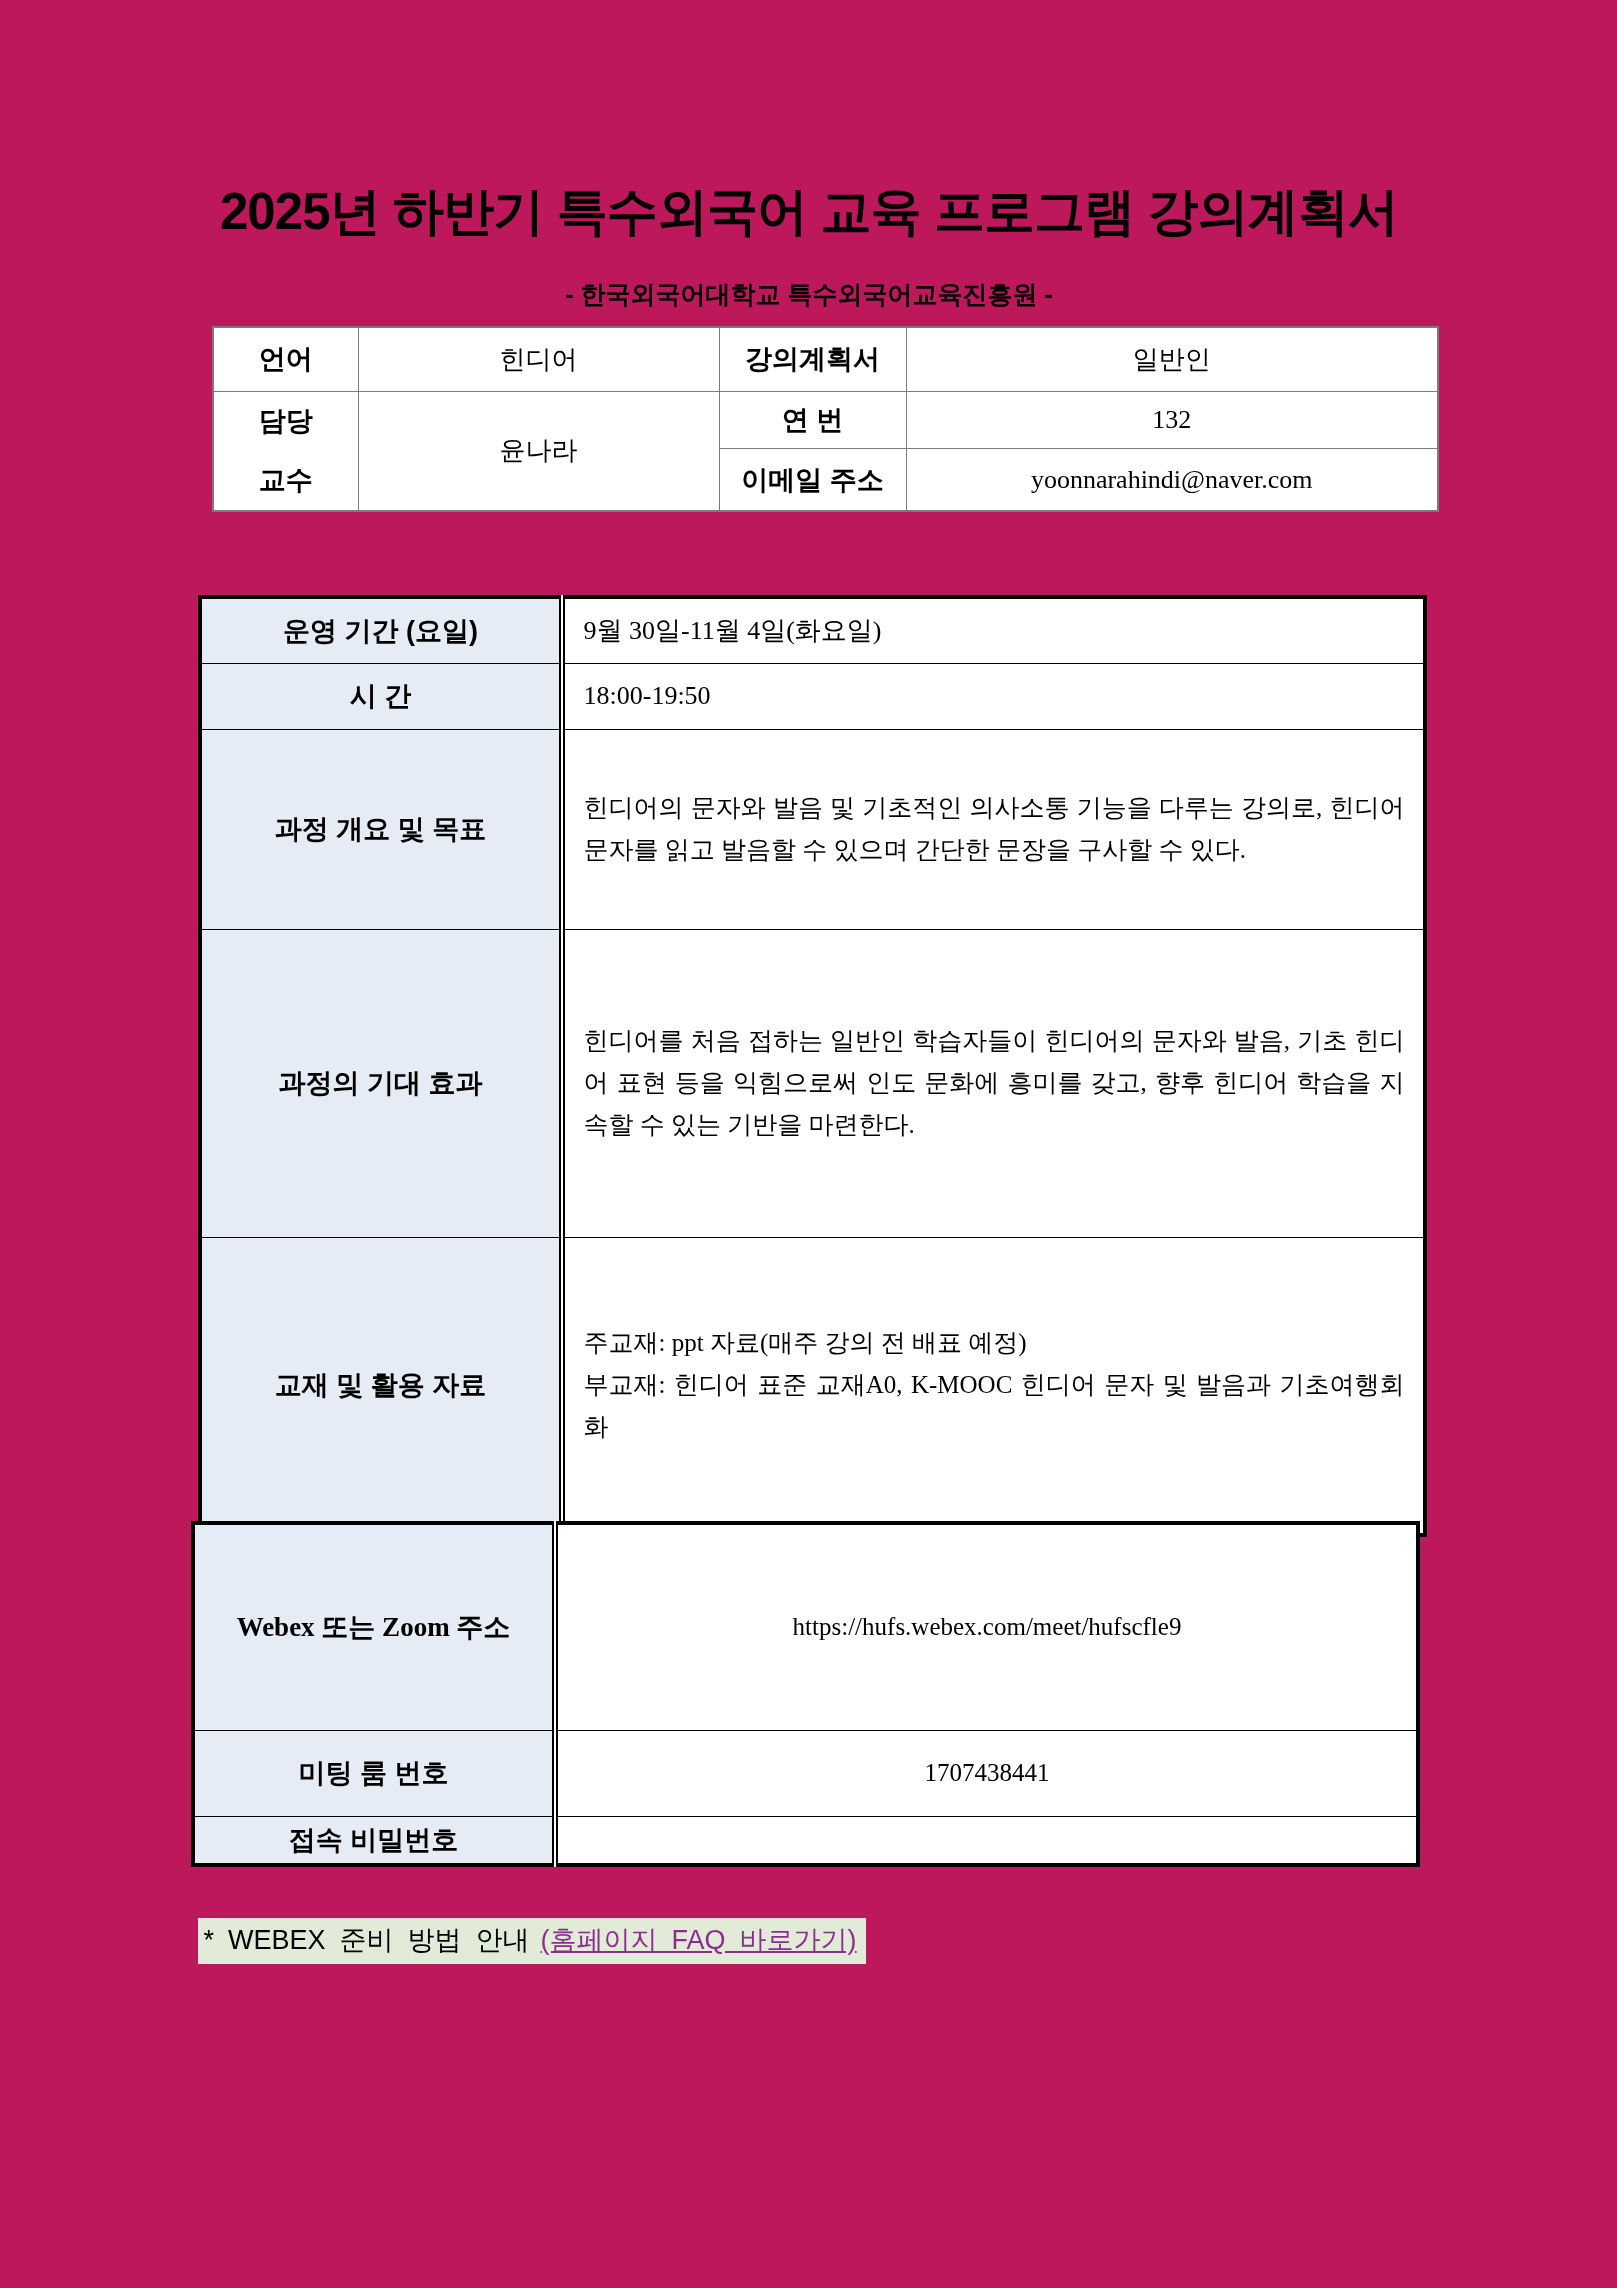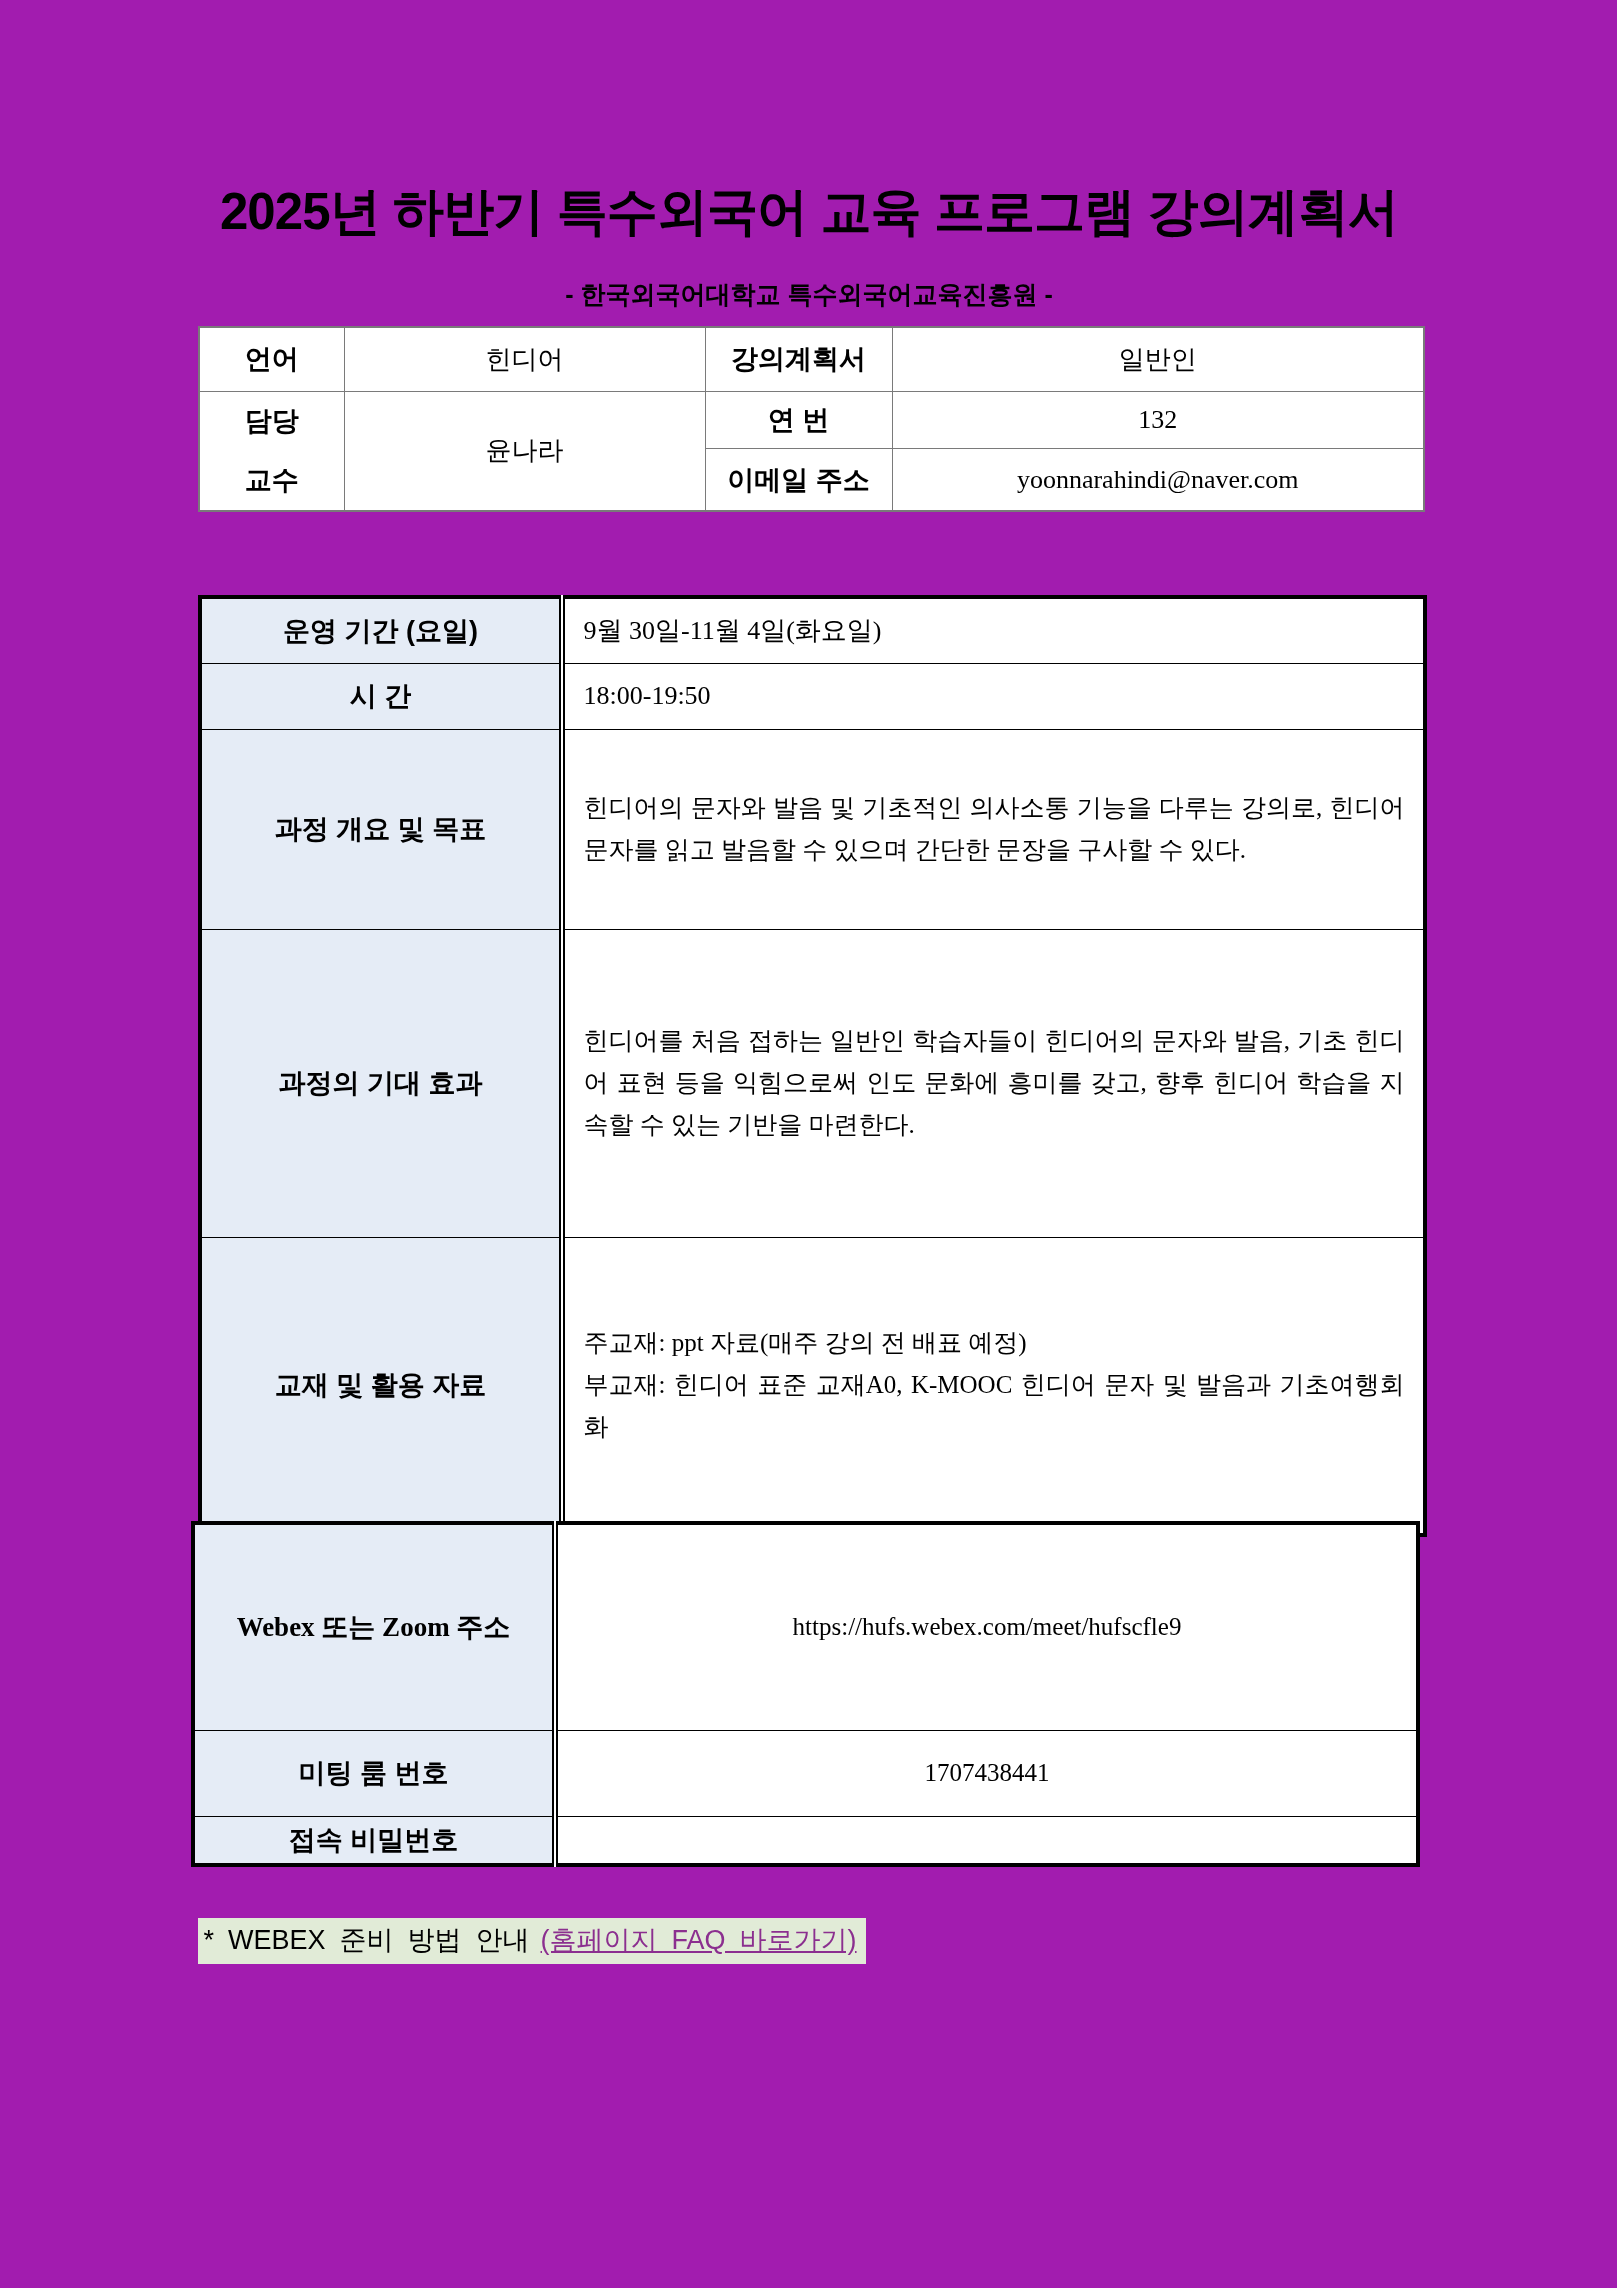--- a/index.html
+++ b/index.html
@@ -2,40 +2,40 @@
 <html style="font-size:14.8px"><head>
 <meta charset="utf-8">
 <style>
   html, body { margin:0; padding:0; background:#ffffff; }
   body {
     width:1618px; height:2289px;
     font-family:"Liberation Sans","DejaVu Sans",sans-serif;
     color:#000;
     position:relative;
   }
-  .page { position:absolute; left:0; top:0; width:1618px; height:2289px; background:#a21caf; }
+  .page { position:absolute; left:0; top:0; width:1618px; height:2289px; background:#be185d; }
 
   
   .title {
     position:absolute; left:0; top:181px; width:1618px;
     text-align:center; font-size:51px; font-weight:800; letter-spacing:-0.9px;
     line-height:1.2; margin:0;
     font-family:"Liberation Sans","DejaVu Sans",sans-serif;
   }
   .subtitle {
     position:absolute; left:0; top:279px; width:1618px;
     text-align:center; font-size:25px; font-weight:700; line-height:1.2;
   }
 
   
   table { border-collapse:collapse; table-layout:fixed; position:absolute; background:#fff; }
   td { overflow:hidden; vertical-align:middle; }
 
   
-  .t1 { left:198px; top:326px; width:1225px; border:2.8px solid #7a7a7a; }
+  .t1 { left:212px; top:326px; width:1225px; border:2.8px solid #7a7a7a; }
   .t1 td { border:1.8px solid #7a7a7a; padding:0 5.5px; }
   .t1 .lbl {
     font-weight:700; font-size:27px; text-align:center;
     font-family:"Liberation Sans","DejaVu Sans",sans-serif;
   }
   .t1 .val {
     font-size:26px; text-align:center;
     font-family:"Liberation Serif","DejaVu Serif",serif;
     margin-left:31px;
   }

